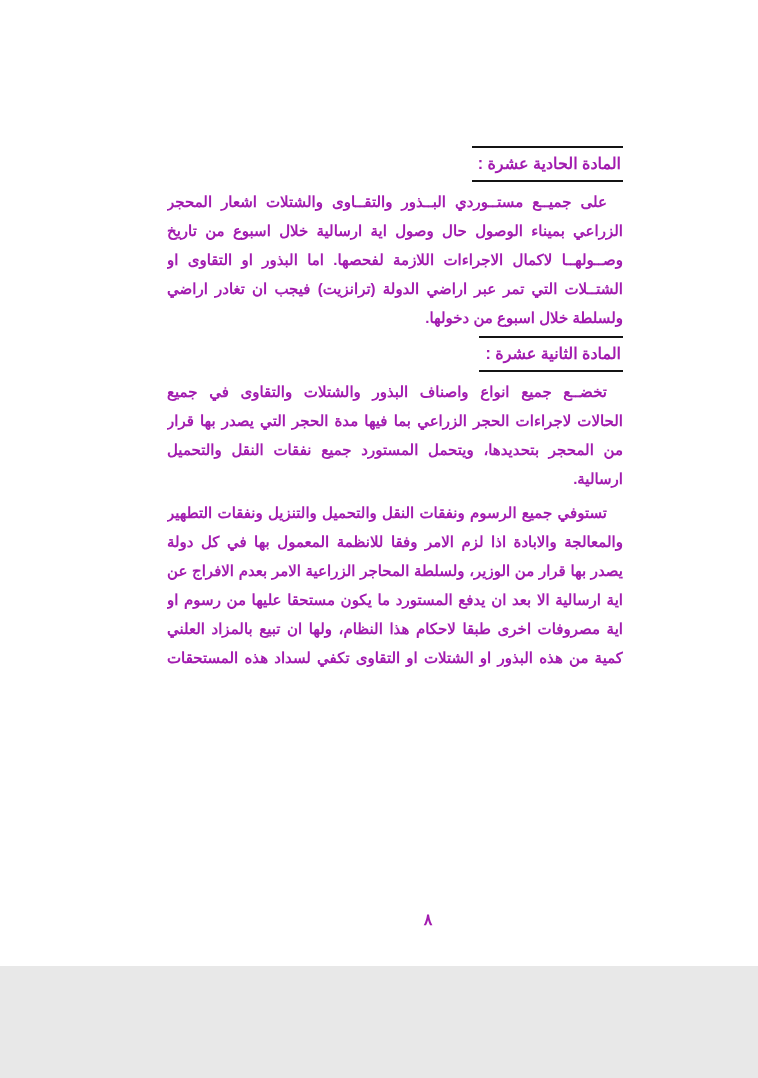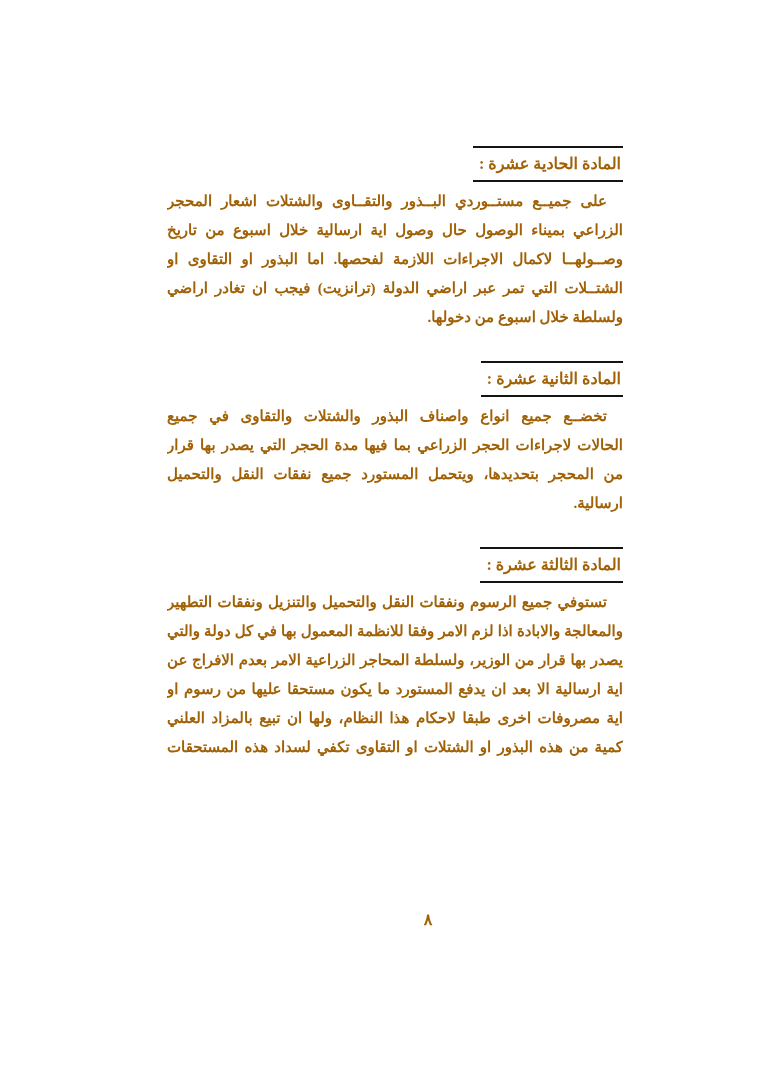--- a/index.html
+++ b/index.html
@@ -2,37 +2,37 @@
 <html lang="ar" dir="rtl"><head>
 <meta charset="utf-8">
 <style>
   * { margin: 0; padding: 0; box-sizing: border-box; }
   html, body { background: #e8e8e8; }
   body { display: block; }
 
   .page {
     position: relative;
     width: 758px;
-    height: 1078px;
+    height: 966px;
     margin: 0 auto;
     background: #ffffff;
-    color: #a16207;
-    font-family: Liberation Serif, serif;
+    color: #a21caf;
+    font-family: Liberation Sans, sans-serif;
     direction: rtl;
     overflow: hidden;
   }
 
   .content {
     position: absolute;
     top: 146px;
     right: 135px;
     width: 456px;
   }
 
-  .article + .article { margin-top: 29px; }
+  .article + .article { margin-top: 4px; }
 
   .article-title {
     display: inline-block;
     font-size: 16px;
     font-weight: bold;
     line-height: 21px;
     border-top: 2px solid #141414;
     border-bottom: 2px solid #141414;
     padding: 5px 2px 6px 6px;
     white-space: nowrap;
@@ -75,21 +75,21 @@
           <div class="line">وصــولهــا لاكمال الاجراءات اللازمة لفحصها. اما البذور او التقاوى او</div>
           <div class="line">الشتــلات التي تمر عبر اراضي الدولة (ترانزيت) فيجب ان تغادر اراضي</div>
           <div class="line last">ولسلطة خلال اسبوع من دخولها.</div>
         </div></section>
       <section class="article"><h2 class="article-title">المادة الثانية عشرة :</h2><div class="article-body">
           <div class="line first">تخضــع جميع انواع واصناف البذور والشتلات والتقاوى في جميع</div>
           <div class="line">الحالات لاجراءات الحجر الزراعي بما فيها مدة الحجر التي يصدر بها قرار</div>
           <div class="line">من المحجر بتحديدها، ويتحمل المستورد جميع نفقات النقل والتحميل</div>
           <div class="line last">ارسالية.</div>
         </div></section>
-      <section class="article"><h2 class="article-title">المادة الثالثة عشرة :</h2><div class="article-body">
+      <section class="article"><div class="article-body">
           <div class="line first">تستوفي جميع الرسوم ونفقات النقل والتحميل والتنزيل ونفقات التطهير</div>
           <div class="line">والمعالجة والابادة اذا لزم الامر وفقا للانظمة المعمول بها في كل دولة والتي</div>
           <div class="line">يصدر بها قرار من الوزير، ولسلطة المحاجر الزراعية الامر بعدم الافراج عن</div>
           <div class="line">اية ارسالية الا بعد ان يدفع المستورد ما يكون مستحقا عليها من رسوم او</div>
           <div class="line">اية مصروفات اخرى طبقا لاحكام هذا النظام، ولها ان تبيع بالمزاد العلني</div>
           <div class="line">كمية من هذه البذور او الشتلات او التقاوى تكفي لسداد هذه المستحقات</div>
         </div></section>
     </main>
   <div class="page-number">٨</div>
 </div>

